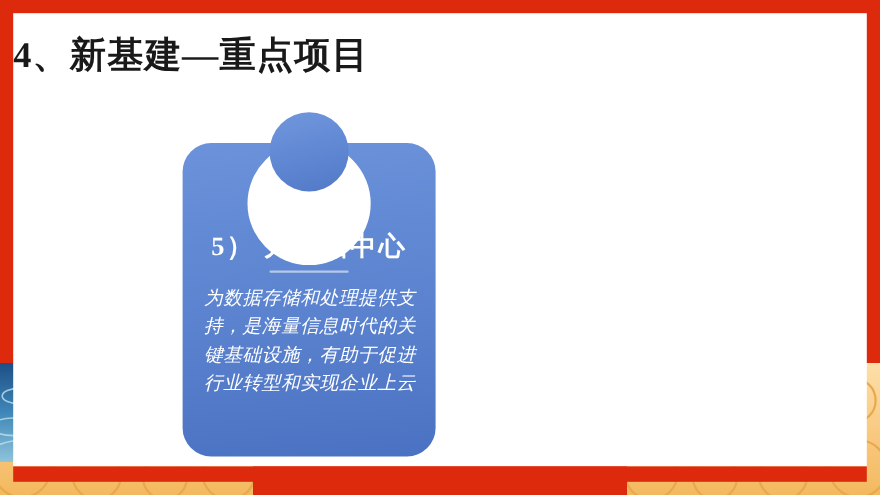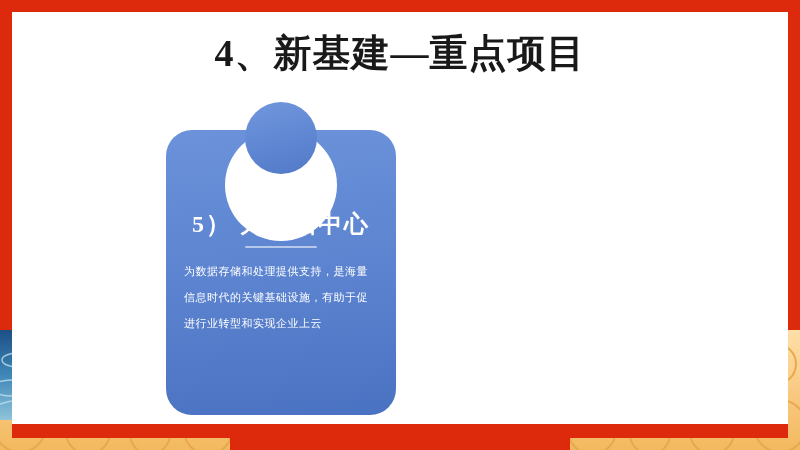--- a/index.html
+++ b/index.html
@@ -58,24 +58,24 @@
     background: #ffffff;
     z-index: 4;
   }
 
   
   .title {
     position: absolute;
     left: 0;
     top: 16px;
     width: 776px;
-    text-align: center;
+    text-align: left;
     font-family: "Liberation Serif", "DejaVu Serif", serif;
     font-weight: bold;
-    font-size: 38px;
+    font-size: 33px;
     letter-spacing: 1px;
     color: #191919;
     white-space: nowrap;
     z-index: 6;
   }
 
   
   .cards {
     position: absolute;
     left: 0;
@@ -166,26 +166,27 @@
     height: 2px;
     background: rgba(255,255,255,0.55);
     border-radius: 1px;
   }
 
   .card-text {
     position: absolute;
     top: 128px;
     left: 18px;
     width: 194px;
-    text-align: left;
+    text-align: right;
     color: #ffffff;
     font-family: "Liberation Serif", "DejaVu Serif", serif;
-    font-size: 11px;
+    font-size: 17px;
     line-height: 26px;
     letter-spacing: 0.5px;
+    font-style: italic;
   }
 
   
   .red-band {
     position: absolute;
     left: 12px;
     bottom: 12px;
     width: 776px;
     height: 14px;
     background: #dd2a0c;

